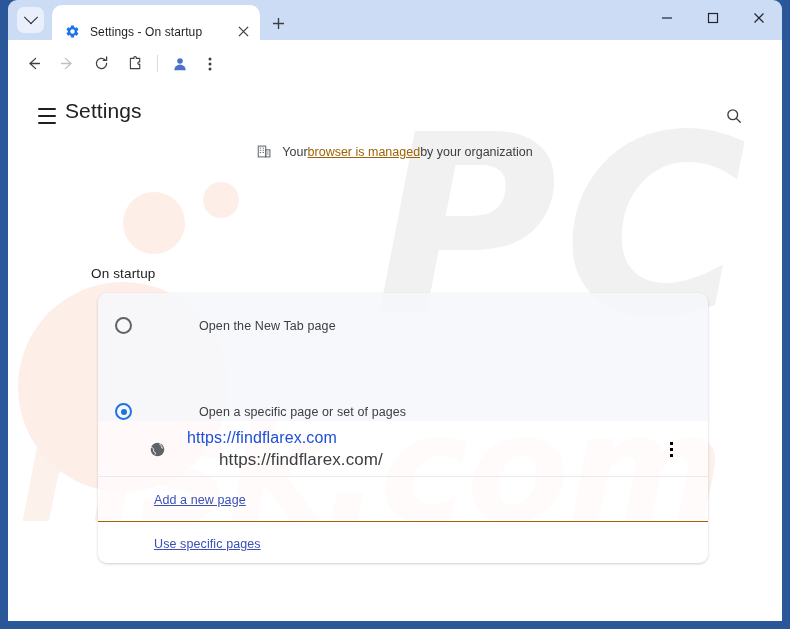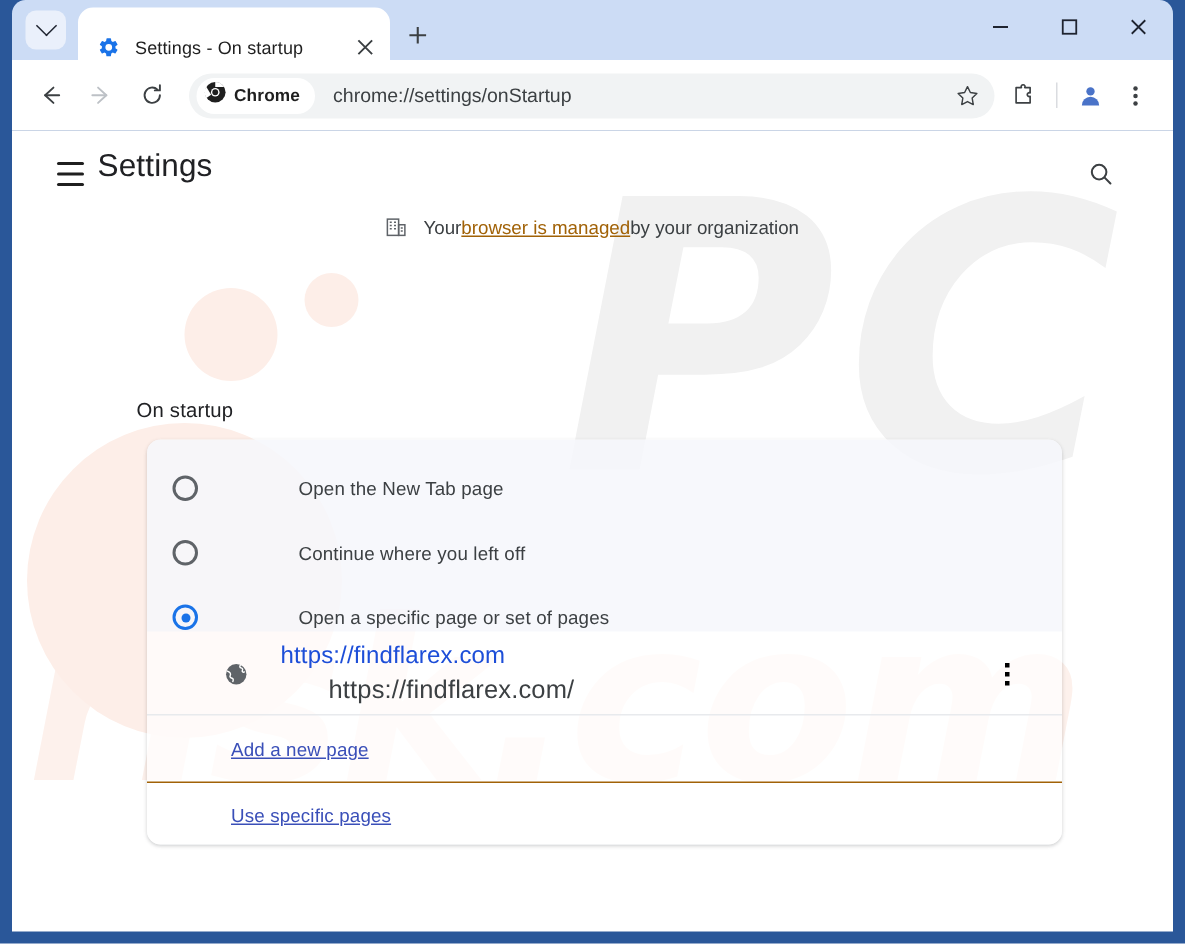--- a/index.html
+++ b/index.html
@@ -477,40 +477,20 @@
       </svg>
     </div>
 
     <div class="nav-btn">
       <svg width="17" height="17" viewBox="0 0 20 20">
         <path d="M16 10 a6 6 0 1 1 -1.9 -4.4" stroke="#3c4043" stroke-width="1.5" fill="none" stroke-linecap="round"></path>
         <path d="M16 2.2 V6.2 H12" stroke="#3c4043" stroke-width="1.5" fill="none" stroke-linecap="round" stroke-linejoin="round"></path>
       </svg>
     </div>
 
-    <div class="omnibox">
-      <div class="chrome-chip">
-        <span>
-          <svg width="15" height="15" viewBox="0 0 24 24">
-            <circle cx="12" cy="12" r="11" fill="#1f1f1f"></circle>
-            <circle cx="12" cy="12" r="4.6" fill="#ffffff"></circle>
-            <circle cx="12" cy="12" r="3.1" fill="#1f1f1f"></circle>
-            <path d="M12 1 A11 11 0 0 1 21.5 6.5 L12 6.5 Z" fill="#ffffff"></path>
-            <path d="M2.6 18.2 A11 11 0 0 1 2.4 6.2 L7.6 14.6 Z" fill="#ffffff"></path>
-          </svg>
-        </span>
-        <span class="chrome-chip-label">Chrome</span>
-      </div>
-      <span class="omnibox-url">chrome://settings/onStartup</span>
-      <div class="star-btn">
-        <svg width="16" height="16" viewBox="0 0 20 20">
-          <path d="M10 2.2 l2.4 4.9 5.4 .8 -3.9 3.8 .9 5.4 -4.8 -2.5 -4.8 2.5 .9 -5.4 -3.9 -3.8 5.4 -.8 z" stroke="#3c4043" stroke-width="1.2" fill="none" stroke-linejoin="round"></path>
-        </svg>
-      </div>
-    </div>
 
     <div class="tb-btn">
       <svg width="17" height="17" viewBox="0 0 20 20">
         <path d="M4 4 h4.2 a1.5 1.5 0 1 1 2.6 0 H15 v4.2 a1.5 1.5 0 1 0 0 2.6 V16 H4 V4 z" stroke="#3c4043" stroke-width="1.3" fill="none" stroke-linejoin="round"></path>
       </svg>
     </div>
 
     <span class="tb-sep"></span>
 
     <div class="tb-btn">
@@ -568,24 +548,20 @@
     <div class="section-title">On startup</div>
 
     <div class="card">
       <div class="radio-zone">
 
         <div class="radio-row r1">
           <span class="radio-dot"></span>
           <span class="radio-label">Open the New Tab page</span>
         </div>
 
-        <div class="radio-row r2">
-          <span class="radio-dot"></span>
-          <span class="radio-label">Continue where you left off</span>
-        </div>
 
         <div class="radio-row r3">
           <span class="radio-dot sel"></span>
           <span class="radio-label">Open a specific page or set of pages</span>
         </div>
       </div>
 
       <div class="url-row">
         <span class="url-favicon">
           <svg width="17" height="17" viewBox="0 0 20 20">

